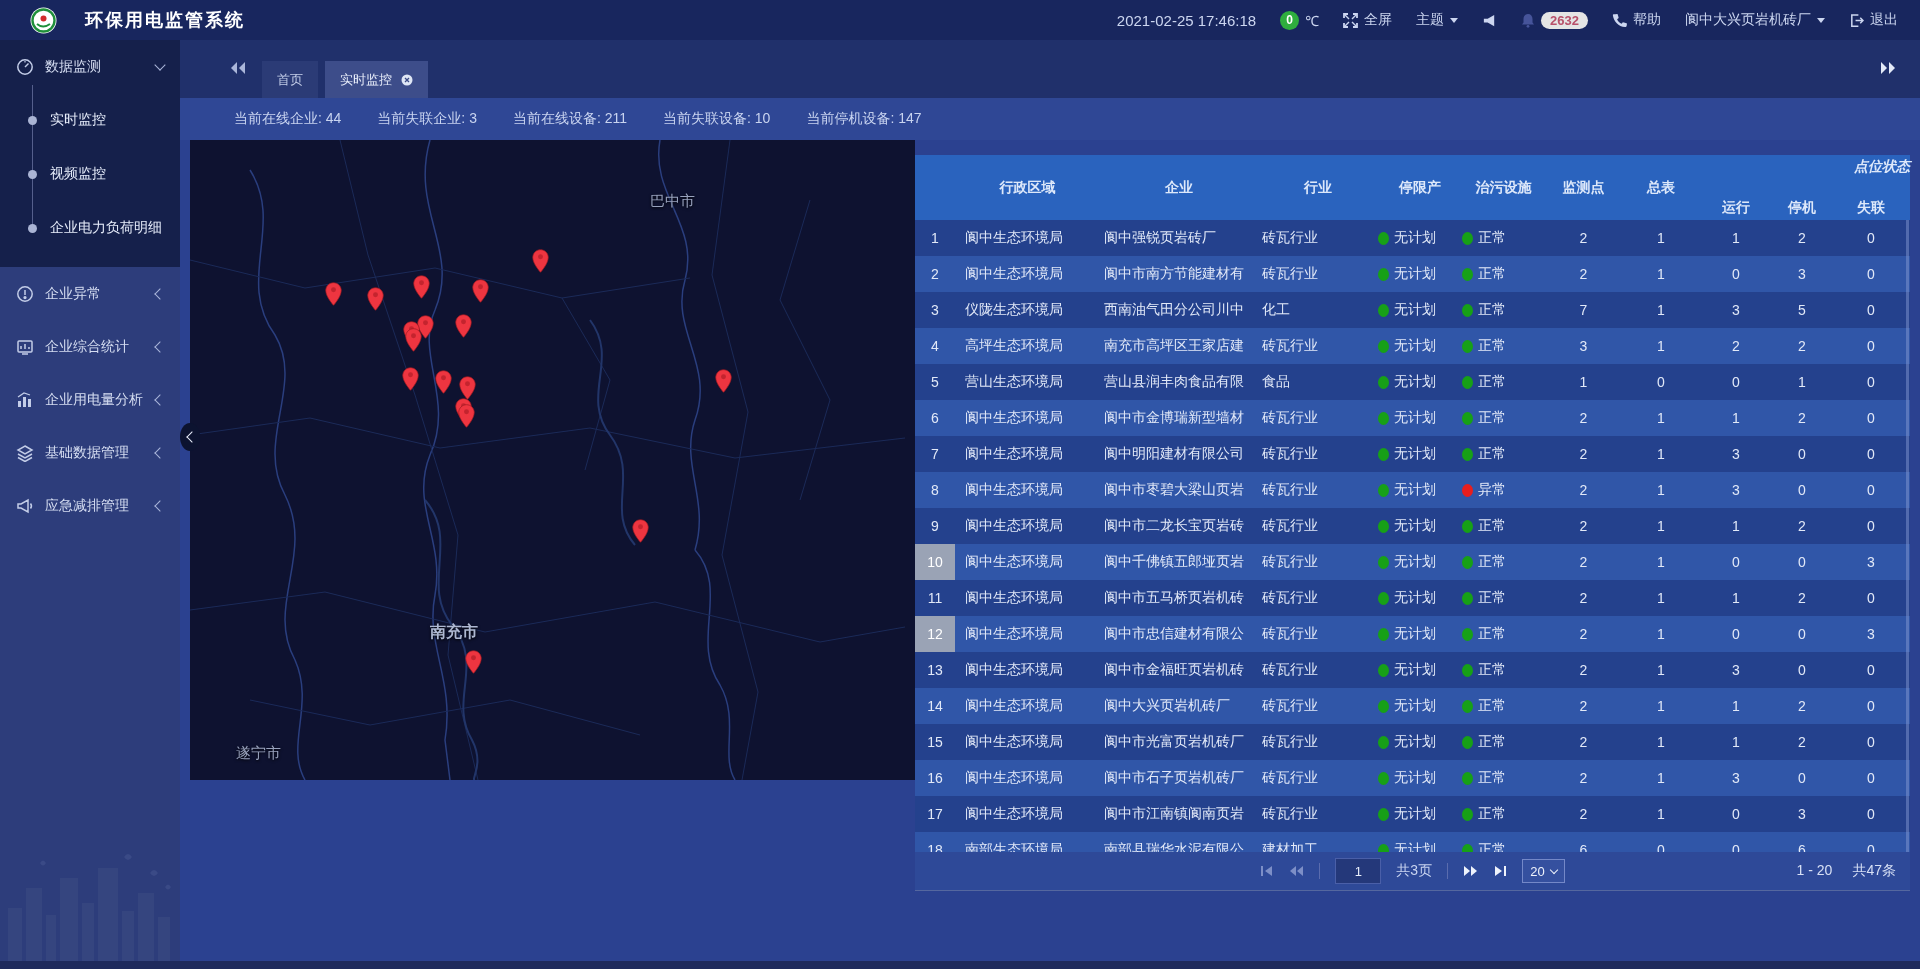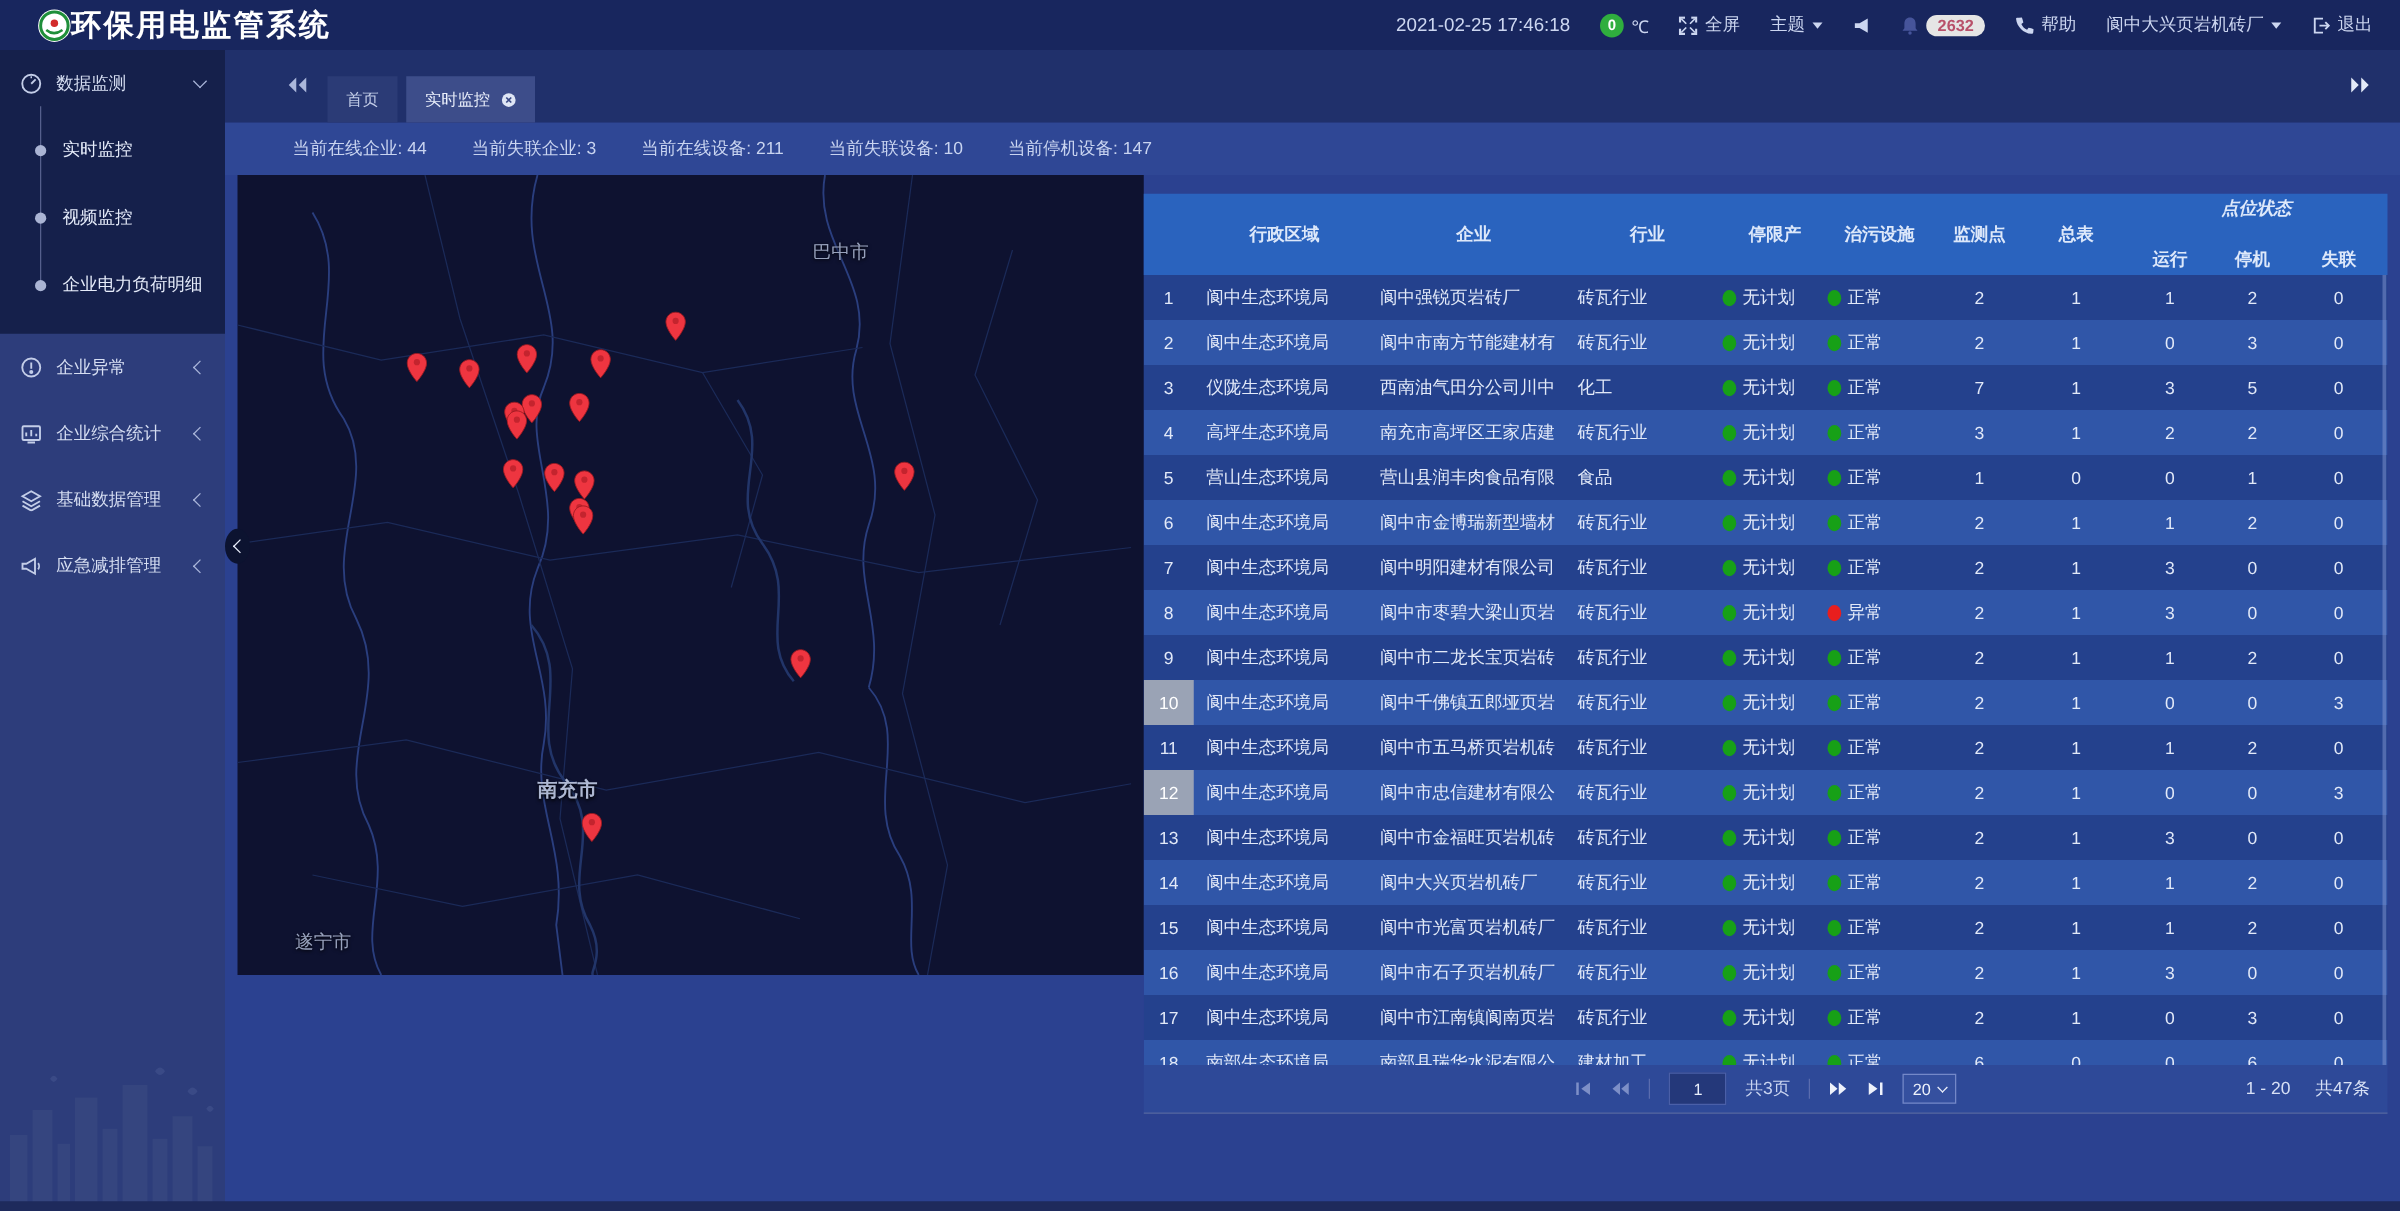--- a/index.html
+++ b/index.html
@@ -2,21 +2,21 @@
 <html><head>
 <meta charset="utf-8">
 <style>
   html,body{margin:0;padding:0;background:#1E2A5C;}
   .screen{position:relative;width:1920px;height:969px;overflow:hidden;background:#2B4190;
           font-family:"Liberation Sans",sans-serif;color:#dbe3f6;}
   
   .app-header{position:absolute;left:0;top:0;width:1920px;height:40px;background:#18265E;
               display:flex;align-items:center;box-sizing:border-box;z-index:9;}
   .logo{width:27px;height:27px;margin-left:30px;flex:none;}
-  .app-title{font-size:24px;font-weight:bold;color:#fff;letter-spacing:2px;margin-left:0;}
+  .app-title{font-size:18px;font-weight:bold;color:#fff;letter-spacing:2px;margin-left:28px;}
   .header-right{margin-left:auto;display:flex;align-items:center;gap:24px;font-size:14px;color:#ccd6f0;margin-right:22px;}
   .datetime{font-size:15px;}
   .temp{display:inline-flex;align-items:center;gap:6px;}
   .temp-badge{display:inline-flex;width:19px;height:19px;border-radius:50%;background:#2fae3e;color:#fff;
               align-items:center;justify-content:center;font-size:12px;font-weight:bold;}
   .hbtn{display:inline-flex;align-items:center;gap:6px;cursor:pointer;white-space:nowrap;}
   .hicon{display:inline-flex;}
   .notif-count{color:#B8506A;background:#e5e5e5;padding:1px 9px;border-radius:9px;font-size:13px;font-weight:bold;}
   .tri-down{width:0;height:0;border-left:4px solid transparent;border-right:4px solid transparent;border-top:5px solid #ccd6f0;display:inline-block;}
   
@@ -60,21 +60,21 @@
   .f-input{width:157px;background:#2B4089;border:1px solid #46599F;color:#cfd9f2;font-size:14px;padding:0 10px;
            box-sizing:border-box;outline:none;font-family:"Liberation Sans",sans-serif;}
   .f-input::placeholder{color:#b6c1e2;}
   .f-select{display:flex;align-items:center;justify-content:space-between;padding:0 10px;background:#2B4089;
             border:1px solid #46599F;font-size:14px;color:#cfd9f2;box-sizing:border-box;cursor:pointer;}
   .f-select .chev{border-color:#b6c1e2;}
   .w-region{width:244px;} .w-industry{width:164px;} .w-status{width:127px;}
   .table{margin-top:10px;}
   .thead{height:65px;background:#2A63BE;display:flex;color:#dde8fa;font-weight:bold;font-size:14px;}
   .th{display:flex;align-items:center;justify-content:center;box-sizing:border-box;}
-  .th-group{width:210px;display:flex;flex-direction:column;justify-content:center;gap:23px;}
+  .th-group{width:210px;display:flex;flex-direction:column;justify-content:center;gap:23px;align-items:flex-end;}
   .th-group-title{text-align:center;font-style:italic;}
   .th-group-sub{display:flex;}
   .th-sub{display:flex;justify-content:center;}
   .tbody{height:632px;overflow:hidden;position:relative;}
   .tbody:after{content:'';position:absolute;right:1px;top:0;height:100%;width:3px;background:rgba(140,160,215,.45);}
   .trow{height:36px;display:flex;align-items:center;font-size:14px;color:#e2e9f8;cursor:pointer;}
   .trow.odd{background:#24418D;} .trow.even{background:#3056A8;}
   .cell{display:flex;align-items:center;box-sizing:border-box;height:100%;}
   .c-num{width:40px;justify-content:center;}
   .c-num.hl{background:#9AA3B5;color:#fff;}
@@ -230,20 +230,34 @@
                 <path d="M6,16 L12,16"></path>
               </svg>
             </span>
             <span class="mi-label">企业综合统计</span>
             <span class="chev left"></span>
           </div>
         </div>
         <div class="menu-group">
           <div class="menu-item">
             <span class="mi-icon">
+              <svg width="18" height="18" viewBox="0 0 18 18" fill="#c3cde8">
+                <rect x="2" y="10" width="3" height="6"></rect>
+                <rect x="7" y="6" width="3" height="10"></rect>
+                <rect x="12" y="8" width="3" height="8"></rect>
+                <path d="M2,6 L8,2 L14,4" stroke="#c3cde8" stroke-width="1.3" fill="none"></path>
+              </svg>
+            </span>
+            <span class="mi-label">企业用电量分析</span>
+            <span class="chev left"></span>
+          </div>
+        </div>
+        <div class="menu-group">
+          <div class="menu-item">
+            <span class="mi-icon">
               <svg width="18" height="18" viewBox="0 0 18 18" fill="none" stroke="#c3cde8" stroke-width="1.5">
                 <path d="M9,2 L16,6 L9,10 L2,6 Z"></path>
                 <path d="M2,10 L9,14 L16,10"></path>
                 <path d="M2,13.5 L9,17.5 L16,13.5"></path>
               </svg>
             </span>
             <span class="mi-label">基础数据管理</span>
             <span class="chev left"></span>
           </div>
         </div>

